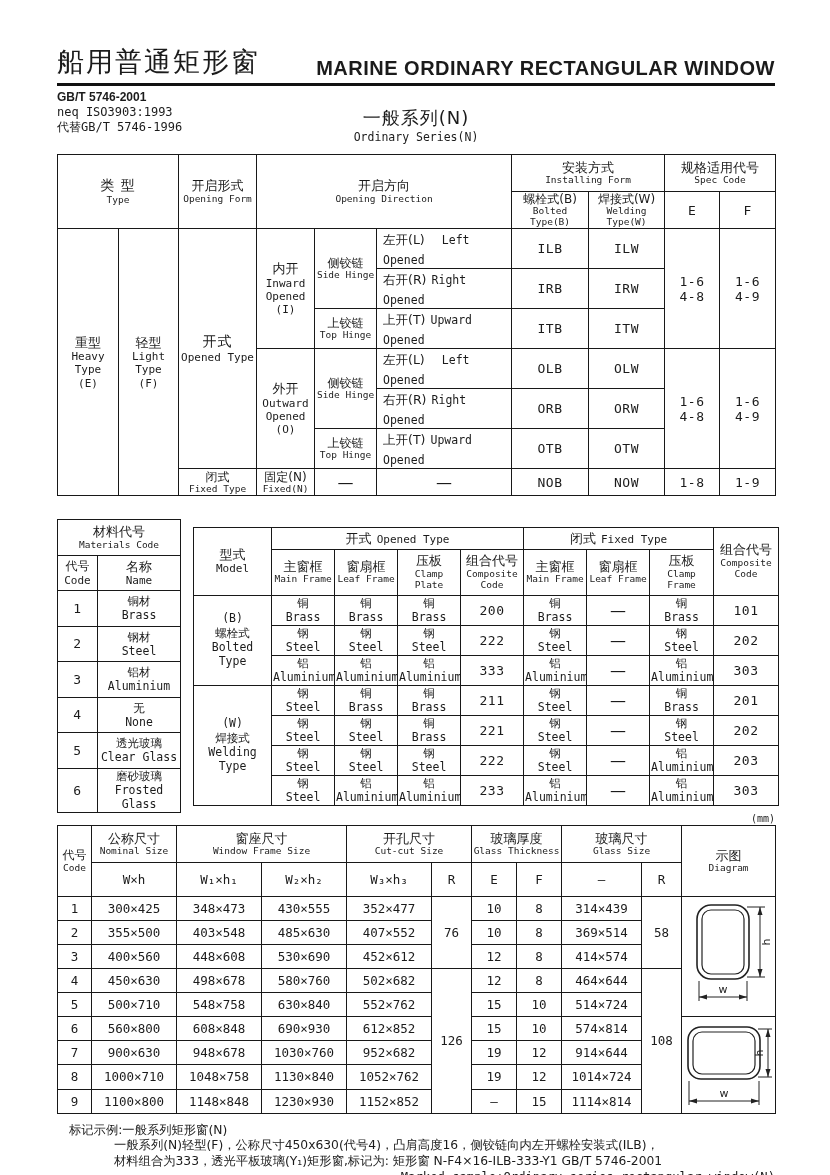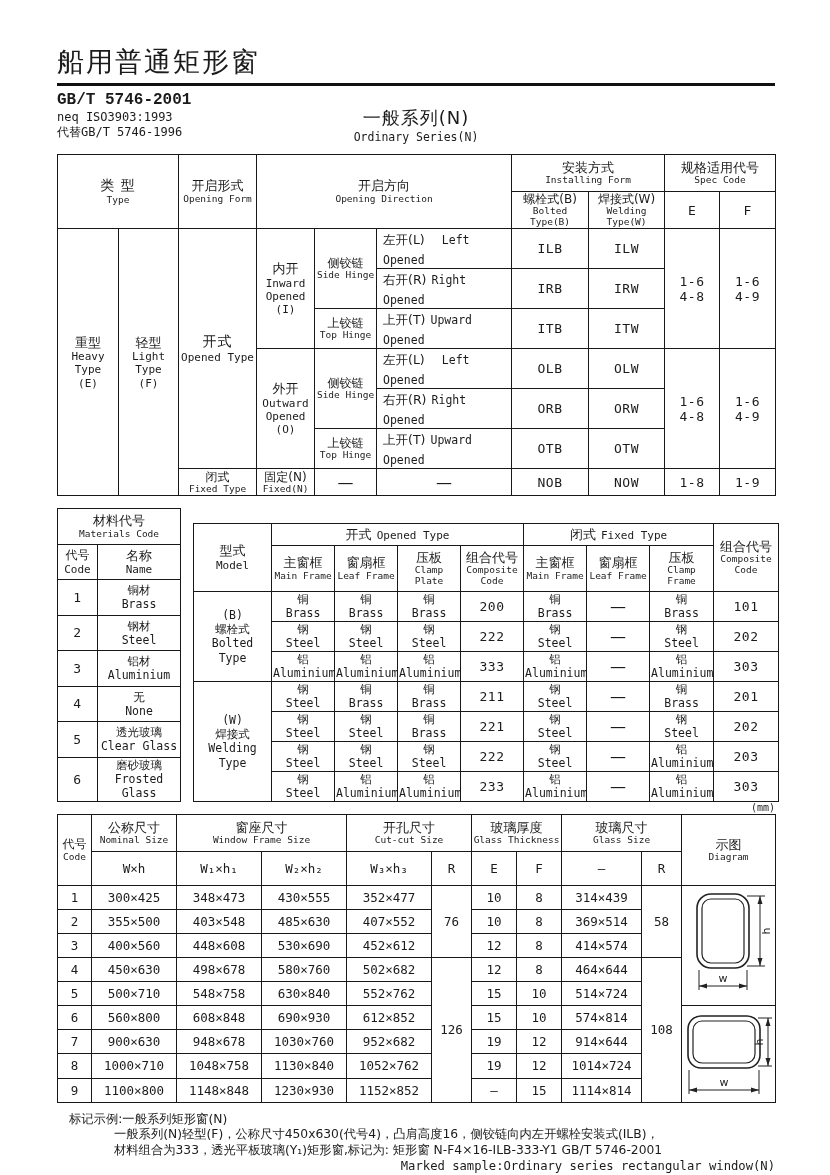--- a/index.html
+++ b/index.html
@@ -5,21 +5,21 @@
   * { margin:0; padding:0; box-sizing:border-box; }
   body { background:#e8e8e8; font-family:"DejaVu Sans", sans-serif; color:#1b1b1b; }
   .page { width:830px; height:1175px; background:#ffffff; margin:0 auto; padding:44px 55px 0 57px; position:relative; overflow:hidden; }
 
   
   .titlebar { display:flex; justify-content:space-between; align-items:flex-end; border-bottom:3.5px solid #111; padding-bottom:3px; }
   .title-cn { font-size:27px; letter-spacing:2px; font-weight:400; }
   .title-en { font-size:20px; font-weight:bold; letter-spacing:0.5px; font-family:"Liberation Sans", sans-serif; }
   .subhead { position:relative; height:58px; margin-top:4px; }
   .std { position:absolute; left:0; top:0; line-height:1.25; }
-  .std-no { font-size:16px; font-weight:bold; font-family:Liberation Mono, monospace; }
+  .std-no { font-size:12px; font-weight:bold; font-family:Liberation Sans, sans-serif; }
   .std-s  { font-size:12px; font-family:"DejaVu Sans Mono", monospace; }
   .series { position:absolute; left:0; right:0; top:16px; text-align:center; }
   .series-cn { font-size:18px; letter-spacing:1px; }
   .series-en { font-size:11.5px; font-family:"DejaVu Sans Mono", monospace; }
 
   
   table { border-collapse:collapse; table-layout:fixed; }
   td, th { border:1.5px solid #181818; text-align:center; vertical-align:middle; padding:0 1px; overflow:hidden; font-weight:normal; }
   .c  { font-size:13px; line-height:1.2; display:block; }
   .c14{ font-size:14px; letter-spacing:1px; display:block; }
@@ -28,21 +28,21 @@
   .pre{ white-space:pre-line; }
   .num{ font-size:13px; font-family:"DejaVu Sans Mono", monospace; letter-spacing:0.5px; }
   .bi { white-space:pre-line; font-size:11.5px; line-height:1.25; font-family:"DejaVu Sans Mono", monospace; }
   .dirlab { text-align:left; padding-left:6px; }
   .dirlab .cn { font-size:12.5px; }
   .dirlab .en { font-size:11.5px; font-family:"DejaVu Sans Mono", monospace; }
 
   .t1 { width:718px; margin-top:6px; }
   .t1 tr.h1 { height:37px; } .t1 tr.h2 { height:31px; } .t1 tr.b { height:25px; } .t1 tr.bl { height:27px; }
 
-  .t2wrap { display:flex; margin-top:12px; align-items:flex-end; }
+  .t2wrap { display:flex; margin-top:23px; align-items:center; }
   .t2a { width:123px; }
   .t2a tr { height:35.5px; }
   .t2b { width:585px; margin-left:12px; }
   .t2b tr.h1 { height:22px; } .t2b tr.h2 { height:46px; } .t2b tr.b { height:30px; }
   .mmnote { text-align:right; font-size:10px; font-family:"DejaVu Sans Mono", monospace; height:12px; line-height:12px; }
 
   .t3 { width:718px; }
   .t3 tr.h1 { height:37px; } .t3 tr.h2 { height:34px; } .t3 tr.b { height:24px; }
   .t3 td { font-family:"DejaVu Sans Mono", monospace; font-size:12.5px; }
   .t3 td .c { font-family:"DejaVu Sans", sans-serif; }
@@ -57,20 +57,21 @@
   svg text { font-family:"DejaVu Sans", sans-serif; font-size:11px; fill:#1b1b1b; }
   svg { display:block; margin:0 auto; }
 </style>
 </head>
 <body>
 
 <div class="page">
 
   <div class="titlebar">
     <span class="title-cn">船用普通矩形窗</span>
+    <span class="title-en">MARINE ORDINARY RECTANGULAR WINDOW</span>
   </div>
 
   <div class="subhead">
     <div class="std">
       <div class="std-no">GB/T 5746-2001</div>
       <div class="std-s">neq ISO3903:1993</div>
       <div class="std-s">代替GB/T 5746-1996</div>
     </div>
     <div class="series">
       <div class="series-cn">一般系列(N)</div>

